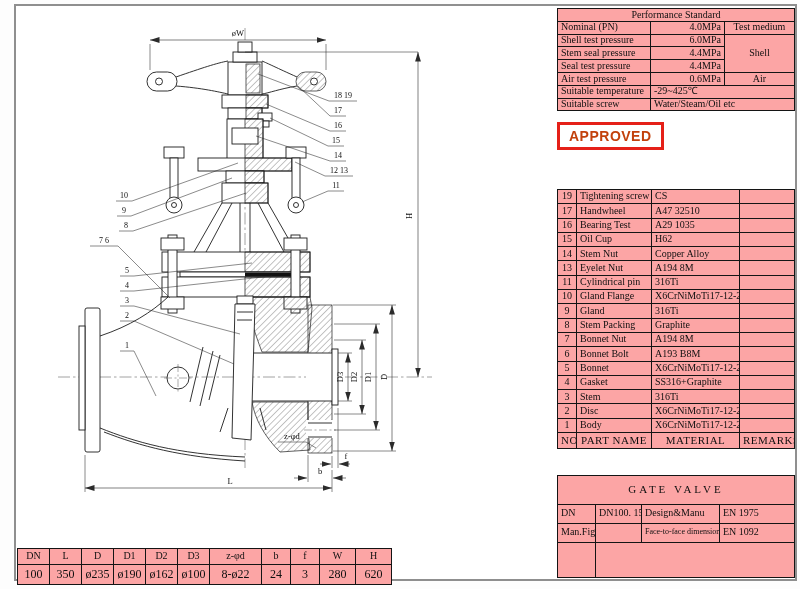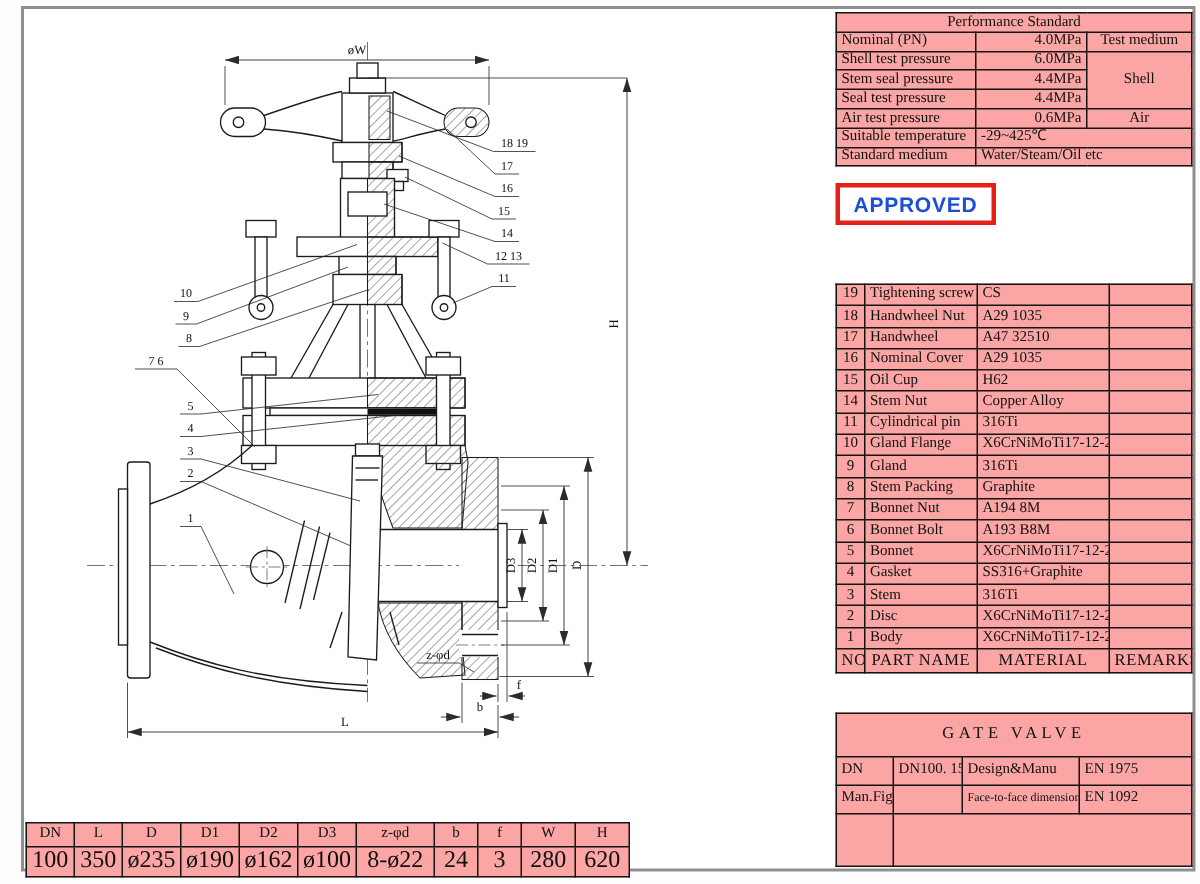--- a/index.html
+++ b/index.html
@@ -9,38 +9,38 @@
 
   table.t{border-collapse:collapse;position:absolute;background:#fca5a5;table-layout:fixed;}
   table.t{border:1.5px solid #141414;}
   .t td{border:1px solid #141414;font-size:10px;color:#101010;padding:0 3px;white-space:nowrap;overflow:hidden;line-height:1.05;}
 
   .perf{left:557px;top:8px;width:238px;}
   .perf td{height:11.8px;}
   .c{text-align:center;}
   .r{text-align:right;padding-right:5px;margin-left:40px;}
 
-  .stamp{position:absolute;left:557px;top:122px;border:3px solid #e52018;color:#1d4ed8;
+  .stamp{position:absolute;left:557px;top:122px;border:3px solid #e52018;color:#c2410c;
          font-family:"Liberation Sans",sans-serif;font-weight:bold;font-size:14px;
          padding:3px 9px;letter-spacing:.5px;background:#fff;}
 
   .parts{left:557px;top:189px;width:238px;}
   .parts td{height:13.3px;}
   .parts .hdr td{height:15px;font-size:11px;letter-spacing:.5px;}
 
   .gv{left:557px;top:475px;width:238px;height:103px;}
   .gv td{height:13px;}
   .gv .title td{height:20px;letter-spacing:3px;font-size:11px;}
   .gv .small{font-size:8px;}
   .gv .last td{height:25px;}
 
   .dims{left:17px;top:548px;}
   .dims td{text-align:center;}
   .dims .hd td{height:15px;}
-  .dims .vl td{height:19px;font-size:16px;}
+  .dims .vl td{height:19px;font-size:12px;}
 
   
   .s{fill:#fff;stroke:#1c1c1c;stroke-width:.9;}
   .sn{fill:none;stroke:#1c1c1c;stroke-width:.9;}
   .h2{fill:url(#h);stroke:#1c1c1c;stroke-width:.7;}
   .wh{fill:#fff;stroke:none;}
   .thin{fill:none;stroke:#2b2b2b;stroke-width:.55;}
   .dim{fill:none;stroke:#2b2b2b;stroke-width:.6;}
   .cl{fill:none;stroke:#555;stroke-width:.55;stroke-dasharray:12 3 2.5 3;}
   .cl2{fill:none;stroke:#555;stroke-width:.5;stroke-dasharray:8 2.5 2 2.5;}
@@ -293,21 +293,21 @@
   <tr>
     <td>Air test pressure</td>
     <td class="r">0.6MPa</td>
     <td class="c">Air</td>
   </tr>
   <tr>
     <td>Suitable temperature</td>
     <td colspan="2">-29~425℃</td>
   </tr>
   <tr>
-    <td>Standard medium</td>
+    <td>Suitable screw</td>
     <td colspan="2">Water/Steam/Oil etc</td>
   </tr>
 </tbody>
   </table>
 
 <div class="stamp">
   <span>APPROVED</span>
 </div>
 
 <table class="t parts">
@@ -318,47 +318,47 @@
       <col>
     </colgroup>
   <tbody>
       <tr>
       <td class="c">19</td>
       <td>Tightening screw</td>
       <td>CS</td>
       <td></td>
     </tr>
       <tr>
-      <td class="c">18</td>
-      <td>Handwheel Nut</td>
-      <td>A29 1035</td>
-      <td></td>
-    </tr>
-      <tr>
       <td class="c">17</td>
       <td>Handwheel</td>
       <td>A47 32510</td>
       <td></td>
     </tr>
       <tr>
       <td class="c">16</td>
-      <td>Nominal Cover</td>
+      <td>Bearing Test</td>
       <td>A29 1035</td>
       <td></td>
     </tr>
       <tr>
       <td class="c">15</td>
       <td>Oil Cup</td>
       <td>H62</td>
       <td></td>
     </tr>
       <tr>
       <td class="c">14</td>
       <td>Stem Nut</td>
       <td>Copper Alloy</td>
+      <td></td>
+    </tr>
+      <tr>
+      <td class="c">13</td>
+      <td>Eyelet Nut</td>
+      <td>A194 8M</td>
       <td></td>
     </tr>
       <tr>
       <td class="c">11</td>
       <td>Cylindrical pin</td>
       <td>316Ti</td>
       <td></td>
     </tr>
       <tr>
       <td class="c">10</td>

